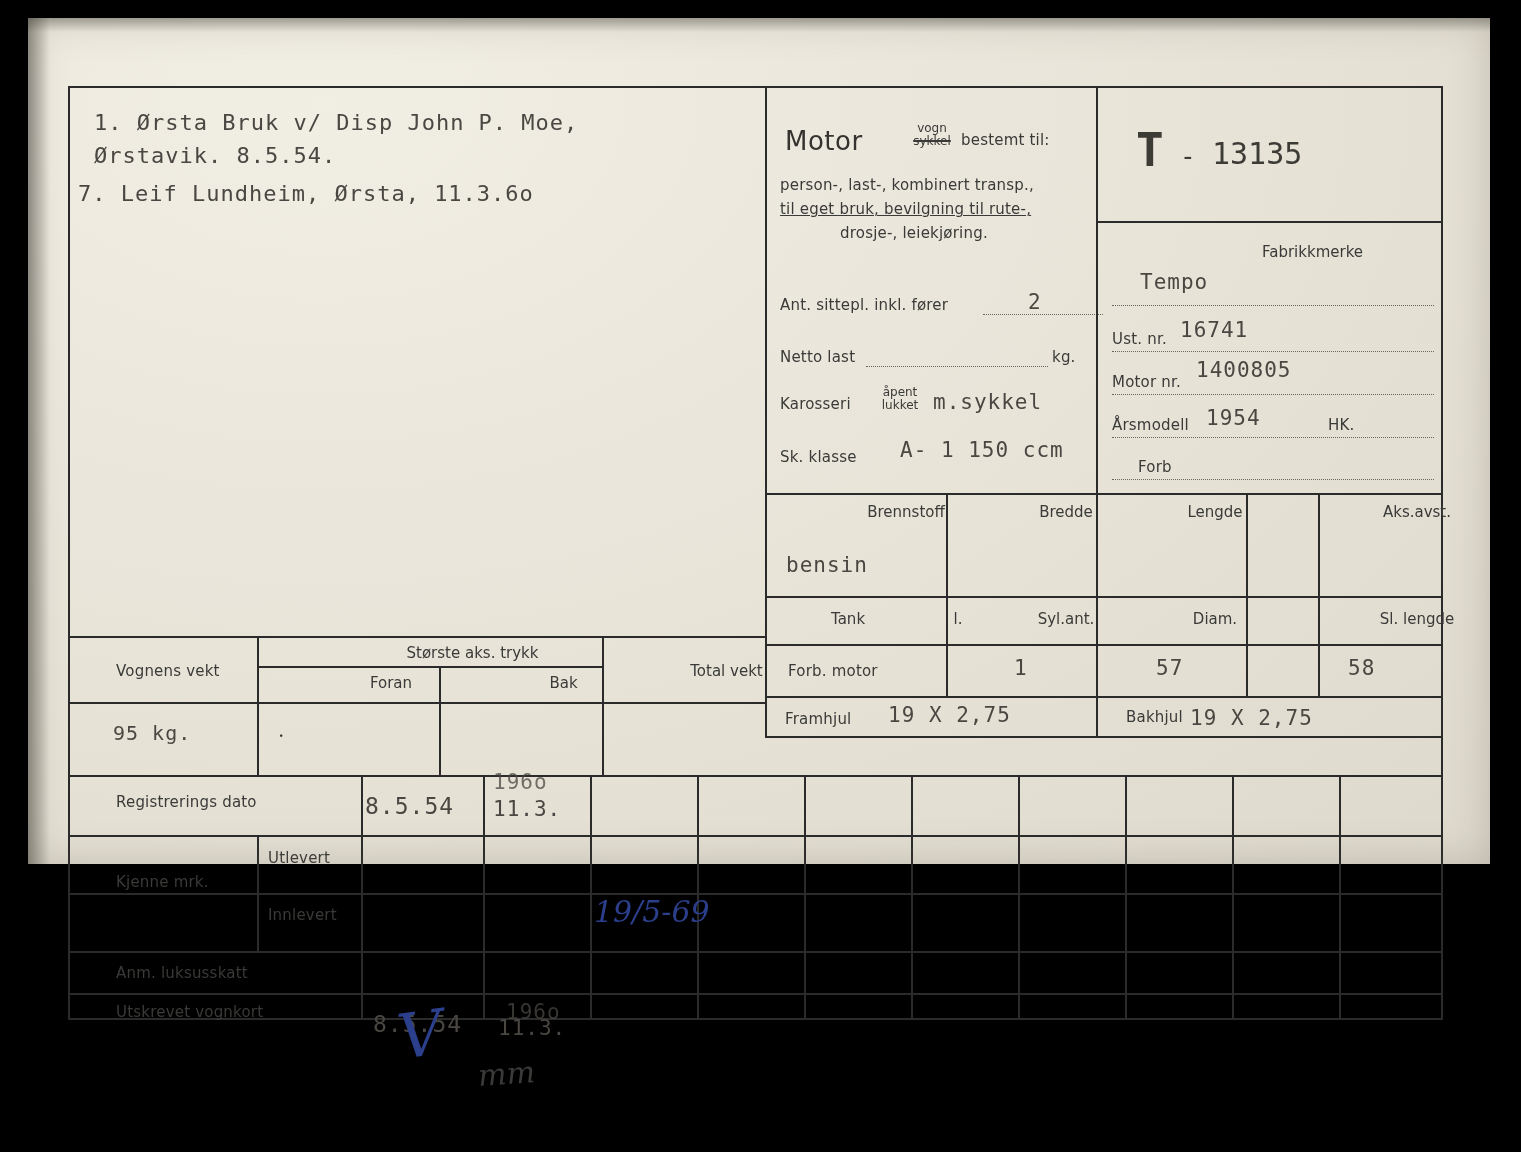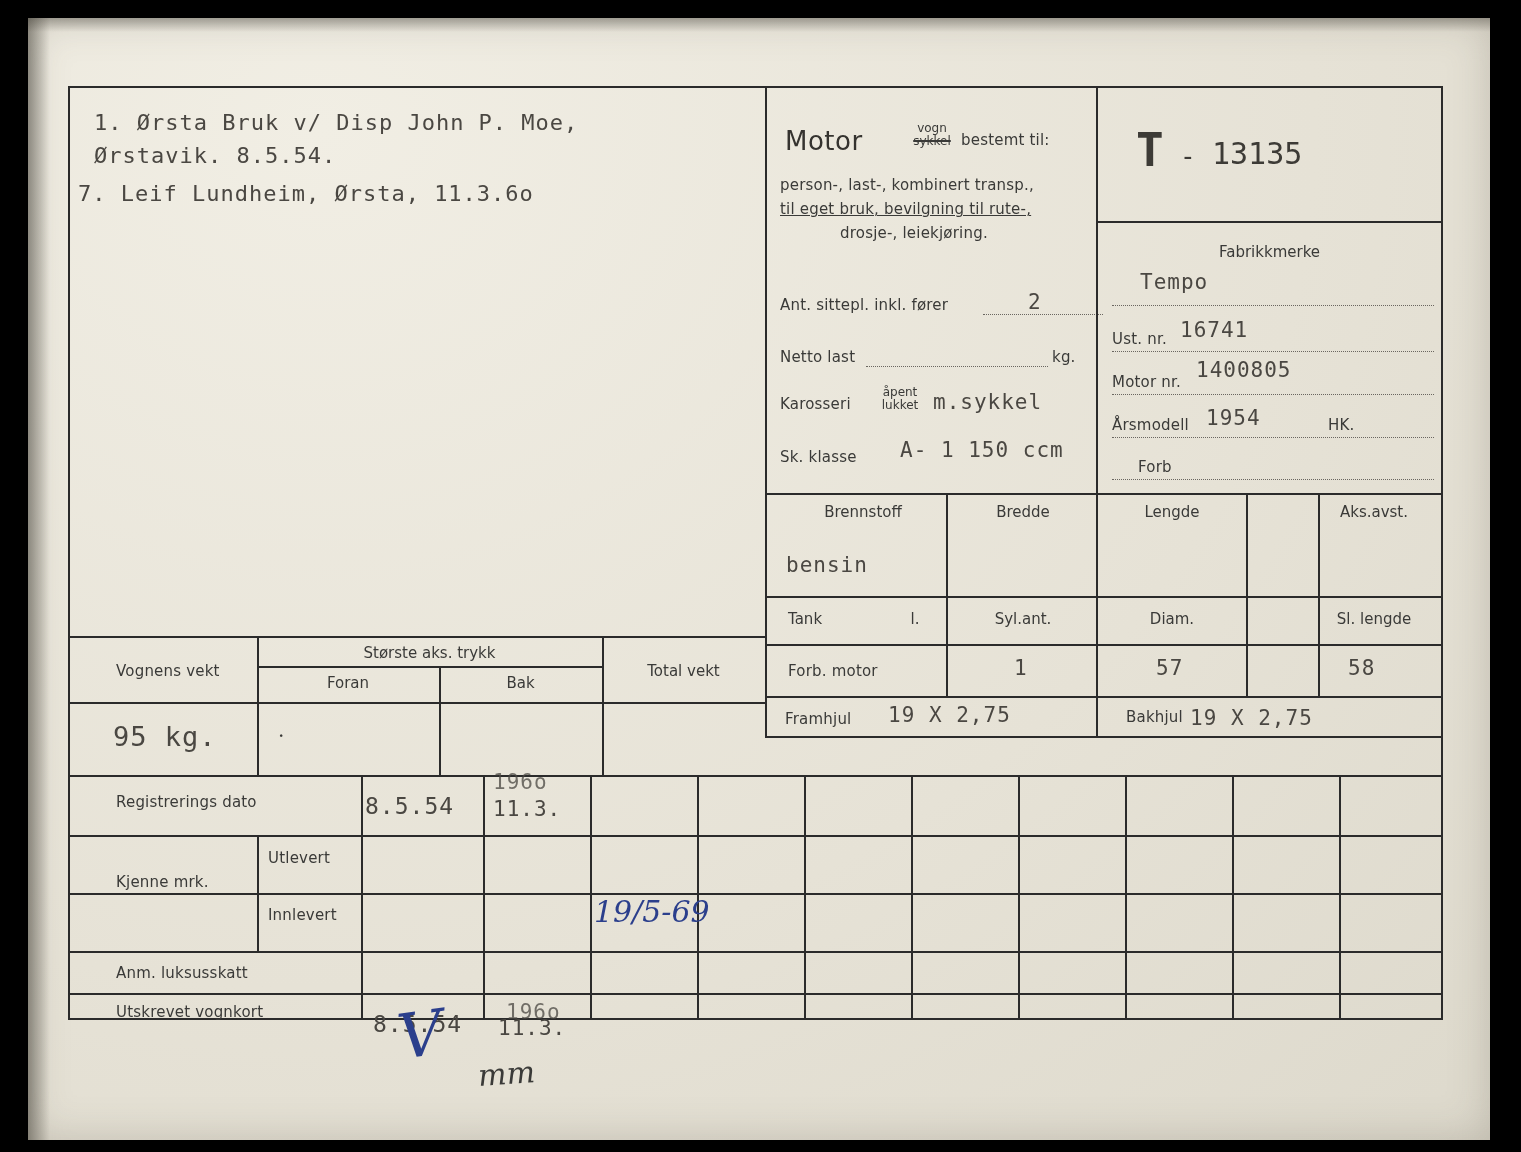--- a/index.html
+++ b/index.html
@@ -19,21 +19,21 @@
     width: 1521px;
     height: 1152px;
     background: #000;
   }
   
   #card {
     position: absolute;
     left: 28px;
     top: 18px;
     width: 1462px;
-    height: 1122px;
+    height: 846px;
     background: #eae7dc;
     background-image:
       radial-gradient(ellipse at 20% 10%, #f1eee4 0%, #e6e2d6 60%, #ddd9cc 100%);
   }
   
   #card::after {
     content: "";
     position: absolute;
     left: 0; top: 0; right: 0; bottom: 0;
     box-shadow: inset 0 0 40px rgba(90,85,70,0.25);
@@ -76,20 +76,21 @@
     white-space: nowrap;
     letter-spacing: 1px;
   }
   .center {
     position: absolute;
     text-align: center;
     font-family: "DejaVu Sans", sans-serif;
     font-size: 15px;
     color: #3a3a38;
     white-space: nowrap;
+    padding-left: 43px;
   }
   .dotline {
     position: absolute;
     border-bottom: 1.5px dotted #6a6660;
   }
   .strike {
     text-decoration: line-through;
     text-decoration-thickness: 1.5px;
   }
   .underline {
@@ -255,21 +256,21 @@
     <div class="ln v" style="left:229px; top:618px; height:139px;"></div>
     <div class="ln v" style="left:411px; top:648px; height:109px;"></div>
     <div class="ln v" style="left:574px; top:618px; height:139px;"></div>
 
     <div class="lbl" style="left:88px; top:644px;">Vognens vekt</div>
     <div class="center" style="left:229px; top:626px; width:345px;">Største aks. trykk</div>
     <div class="center" style="left:229px; top:656px; width:182px;">Foran</div>
     <div class="center" style="left:411px; top:656px; width:163px;">Bak</div>
     <div class="center" style="left:574px; top:644px; width:163px;">Total vekt</div>
 
-    <div class="mono" style="left:85px; top:703px; font-size:27px;">95 kg.</div>
+    <div class="mono" style="left:85px; top:703px; font-size:20px;">95 kg.</div>
     <div class="scribble" style="left:250px; top:700px; font-size:20px;">.</div>
 
     <div class="ln h" style="left:40px; top:757px; width:1375px;"></div>
     <div class="ln h" style="left:40px; top:817px; width:1375px;"></div>
     <div class="ln h" style="left:40px; top:875px; width:1375px;"></div>
     <div class="ln h" style="left:40px; top:933px; width:1375px;"></div>
     <div class="ln h" style="left:40px; top:975px; width:1375px;"></div>
 
     <div class="ln v" style="left:229px; top:817px; height:116px;"></div>
     <div class="ln v" style="left:333px; top:757px; height:245px;"></div>

